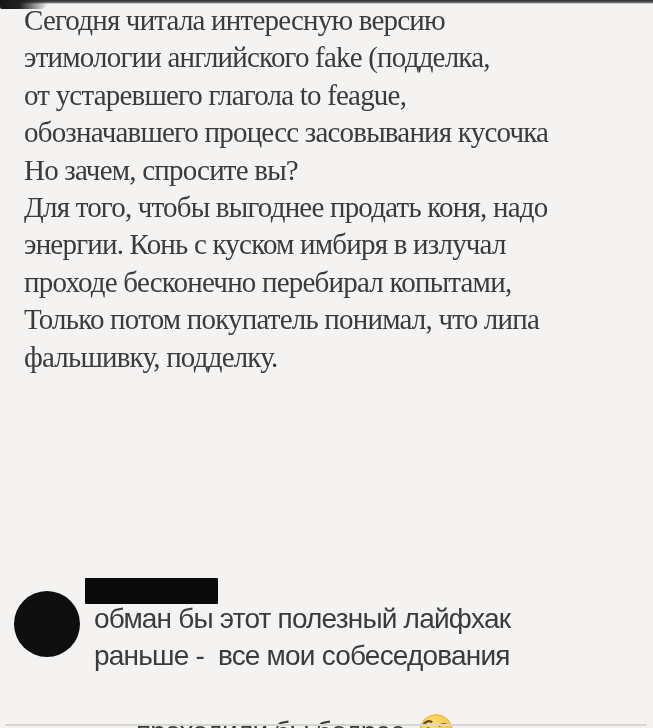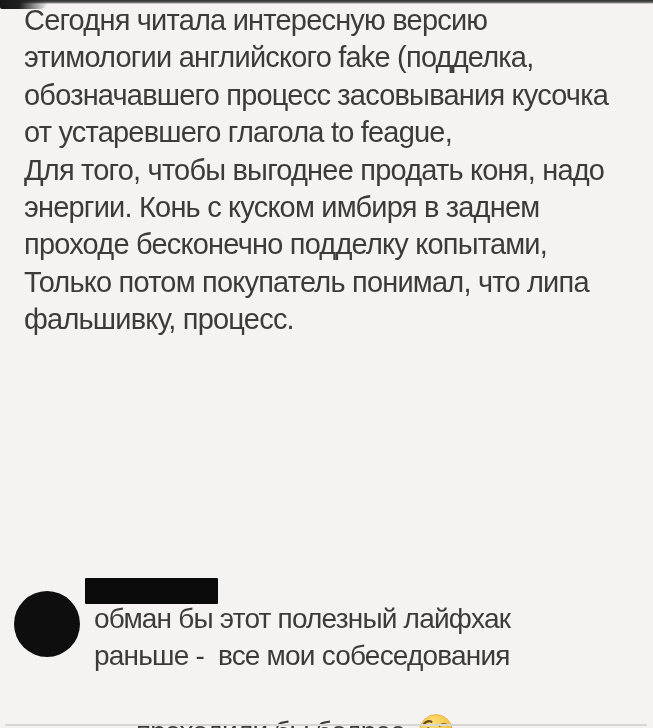--- a/index.html
+++ b/index.html
@@ -15,21 +15,21 @@
     position:absolute;top:0;left:0;width:653px;height:4px;
     background:linear-gradient(to bottom,#2e2e2e 0%,#575757 55%,rgba(90,90,90,0) 100%);
   }
   .top-edge-blob{
     position:absolute;top:0;left:0;width:48px;height:9px;
     background:linear-gradient(to right,#161616 0%,#202020 40%,rgba(70,70,70,0) 100%);
     border-radius:0 0 8px 2px;
   }
   .post-text{
     position:absolute;left:24px;top:2px;right:6px;
-    font-size:29px;line-height:37.4px;letter-spacing:-0.8px;
+    font-size:29px;line-height:37.4px;letter-spacing:-0.8px;font-family:Liberation Serif, serif;
   }
   .tline{white-space:pre;}
   .avatar{
     position:absolute;left:14px;top:591px;width:66px;height:66px;
     border-radius:50%;background:#0e0e0e;
   }
   .censor{
     position:absolute;left:85px;top:578px;width:133px;height:26px;
     background:#0a0a0a;border-radius:1px;
   }
@@ -51,37 +51,38 @@
   <div class="top-edge"></div>
   <div class="top-edge-blob"></div>
 
   <div class="post-text">
 
       <div class="tline">Сегодня читала интересную версию</div>
 
       <div class="tline">этимологии английского fake (подделка,</div>
 
 
+      <div class="tline">от устаревшего глагола to feague,</div>
+
       <div class="tline">обозначавшего процесс засовывания кусочка</div>
 
-      <div class="tline">от устаревшего глагола to feague,</div>
 
-
+      <div class="tline">Но зачем, спросите вы?</div>
 
       <div class="tline">Для того, чтобы выгоднее продать коня, надо</div>
 
 
-      <div class="tline">энергии. Конь с куском имбиря в заднем</div>
+      <div class="tline">энергии. Конь с куском имбиря в излучал</div>
 
-      <div class="tline">проходе бесконечно подделку копытами,</div>
+      <div class="tline">проходе бесконечно перебирал копытами,</div>
 
 
       <div class="tline">Только потом покупатель понимал, что липа</div>
 
-      <div class="tline">фальшивку, процесс.</div>
+      <div class="tline">фальшивку, подделку.</div>
     </div>
 
   <div class="avatar"></div>
   <div class="censor"></div>
 
   <div class="comment-text">
     <div>
 
         <div class="tline">обман бы этот полезный лайфхак</div>
 

